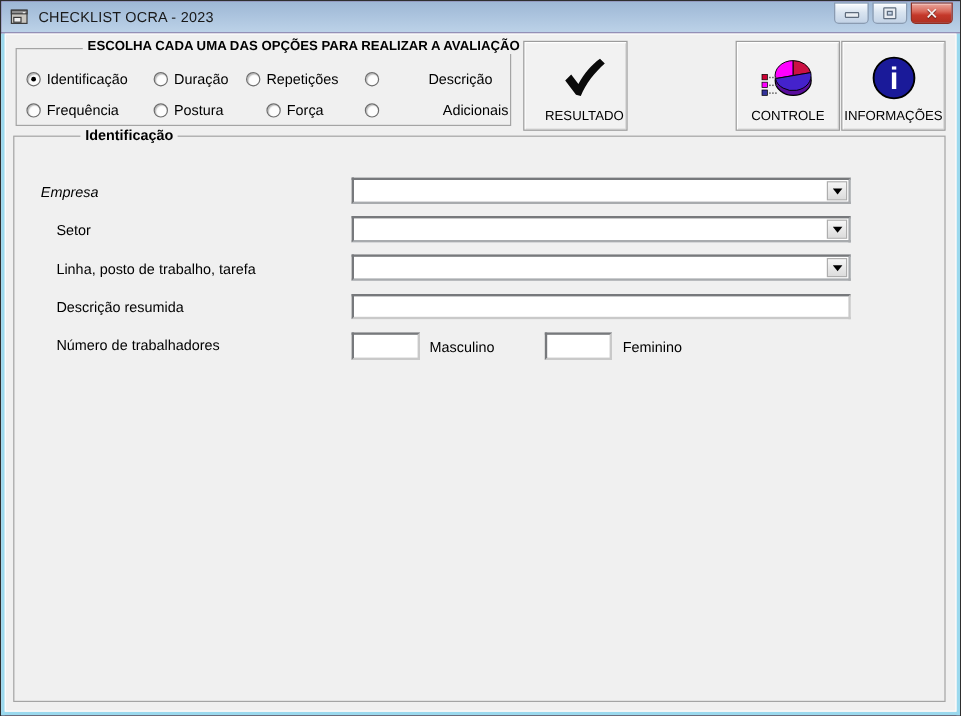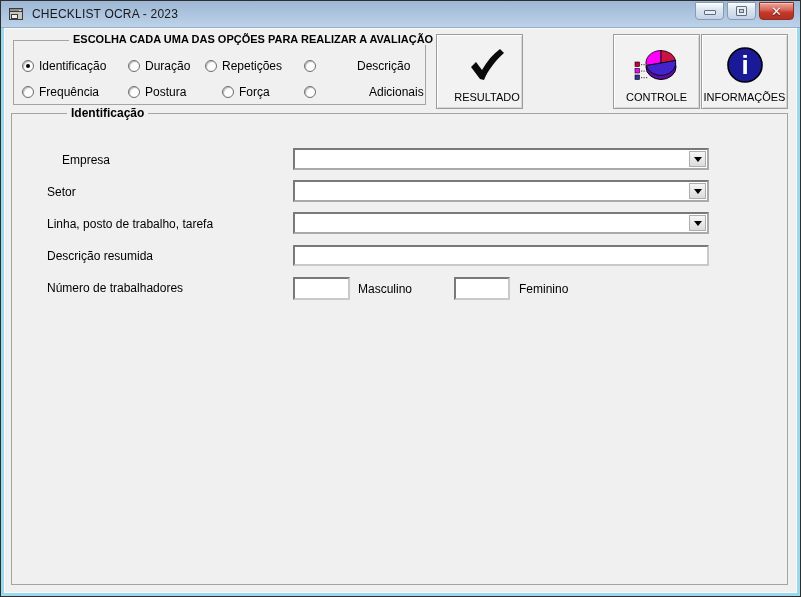--- a/index.html
+++ b/index.html
@@ -199,21 +199,21 @@
           <circle cx="20" cy="20" r="17" fill="#1a1a99" stroke="#000" stroke-width="1.6"></circle>
           <text x="20" y="29" font-size="26" font-family="DejaVu Serif, Liberation Serif, serif" font-weight="bold" fill="#ffffff" text-anchor="middle">i</text>
         </svg>
       </div>
       <span class="tlabel">INFORMAÇÕES</span>
     </div>
 
     <div class="groupbox" style="left:6px; top:84px; width:777px; height:472px;">
       <span class="group-title" style="font-size:12px;">Identificação</span>
 
-      <span class="flabel" style="left:50px; top:39px;">Empresa</span>
+      <span class="flabel" style="left:22px; top:39px;font-style:italic;">Empresa</span>
       <div class="combo" style="left:281px; top:34px; width:416px;">
         <span></span>
         <span class="combo-btn">
               <span class="combo-arrow"></span>
             </span>
       </div>
 
       <span class="flabel" style="left:35px; top:71px;">Setor</span>
       <div class="combo" style="left:281px; top:66px; width:416px;">
         <span></span>

